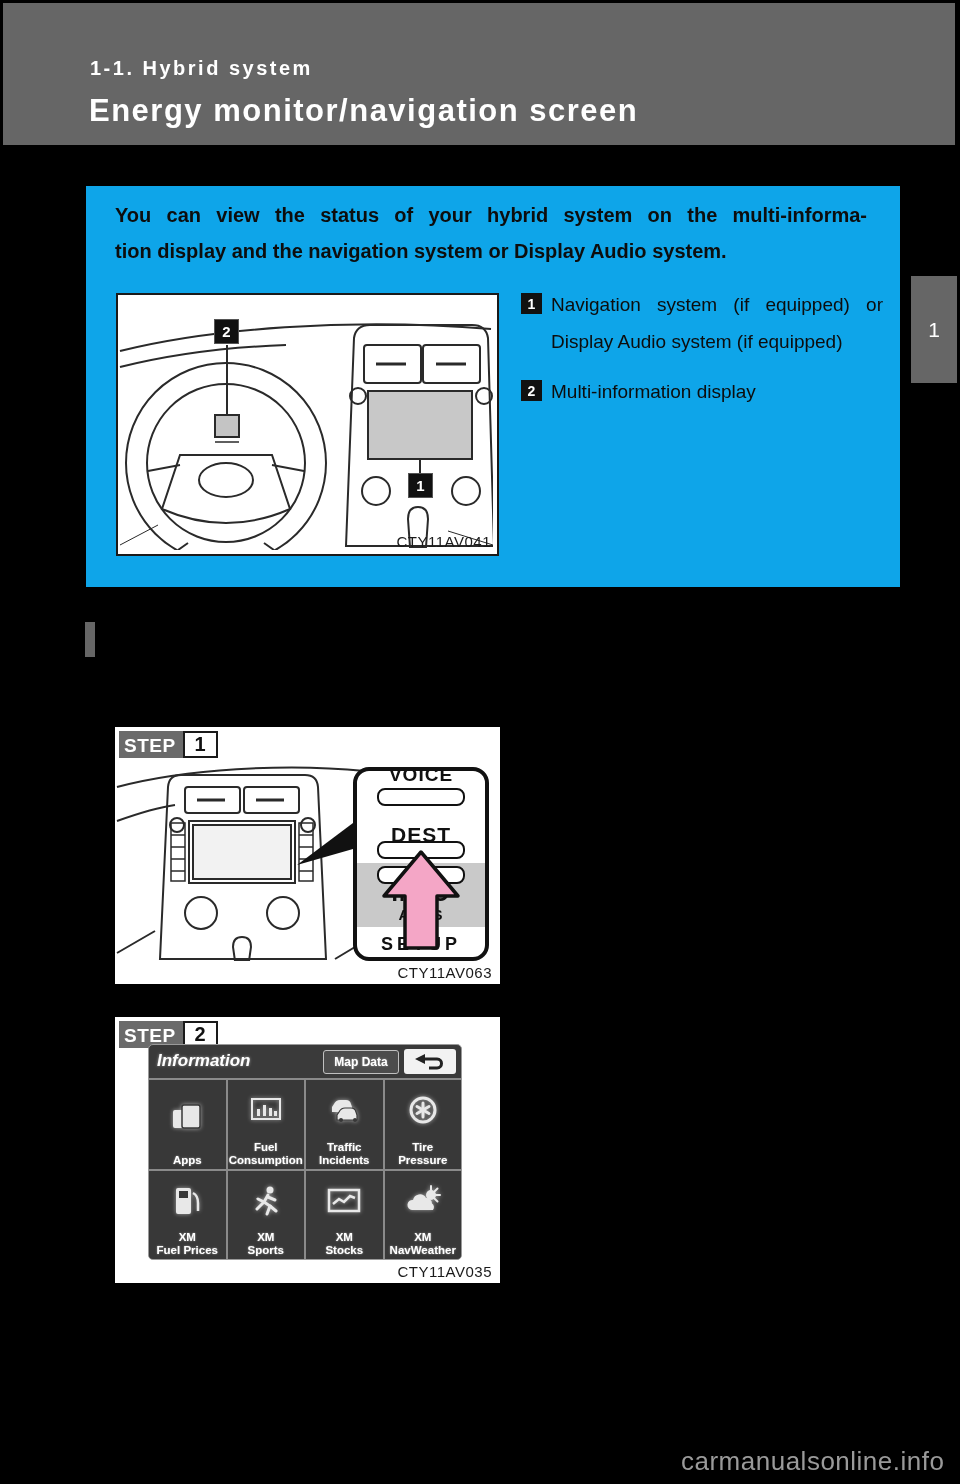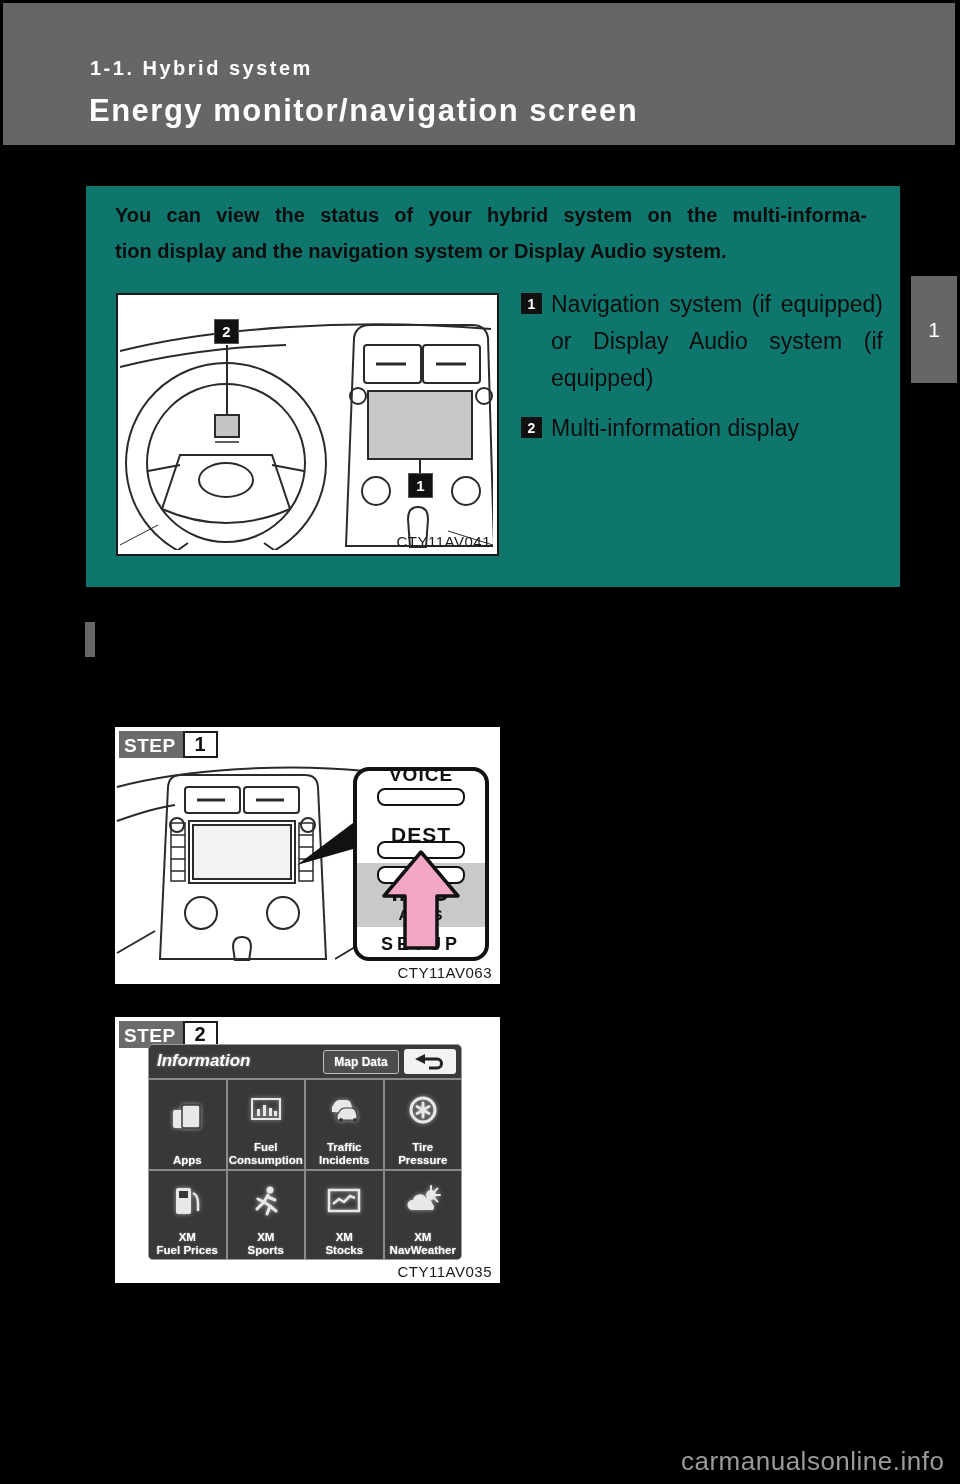--- a/index.html
+++ b/index.html
@@ -10,35 +10,35 @@
   
   .page-header{left:3px;top:3px;width:952px;height:142px;background:#666;}
   .breadcrumb{left:87px;top:54px;color:#fff;font-size:20px;font-weight:bold;letter-spacing:2.5px;}
   .page-title{left:86px;top:90px;color:#fff;font-size:31px;font-weight:bold;letter-spacing:1.5px;}
 
   
   .chapter-tab{left:911px;top:276px;width:46px;height:107px;background:#666;color:#fff;
                display:flex;align-items:center;justify-content:center;font-size:21px;}
 
   
-  .intro-box{left:86px;top:186px;width:814px;height:401px;background:#0f766e;}
+  .intro-box{left:86px;top:186px;width:814px;height:401px;background:#0ea5e9;}
   .intro-par{left:29px;top:11px;width:752px;color:#0d0d0d;font-size:20px;font-weight:bold;line-height:36px;}
   .jline{text-align:justify;text-align-last:justify;}
 
   .figure1{left:30px;top:107px;width:379px;height:259px;background:#fff;border:2px solid #1a1a1a;}
   .fig-caption{position:absolute;right:6px;bottom:4px;font-size:15px;color:#1a1a1a;letter-spacing:.5px;}
   .marker{position:absolute;width:23px;height:23px;background:#111;color:#fff;font-size:15px;font-weight:bold;
           display:flex;align-items:center;justify-content:center;border:1px solid #555;}
 
   
   .legend{left:435px;top:100px;width:362px;}
   .legend-item{display:flex;margin-bottom:13px;}
   .legend-num{flex:none;width:21px;height:21px;background:#111;color:#fff;font-size:14px;font-weight:bold;
               display:flex;align-items:center;justify-content:center;margin:7px 9px 0 0;}
-  .legend-text{font-size:23px;line-height:37px;color:#0d0d0d;text-align:justify;}
+  .legend-text{font-size:19px;line-height:37px;color:#0d0d0d;text-align:justify;}
 
   
   .section-marker{left:85px;top:622px;width:10px;height:35px;background:#666;}
 
   
   .step-box{width:385px;background:#fff;}
   .step1{left:115px;top:727px;height:257px;}
   .step2{left:115px;top:1017px;height:266px;}
   .step-label{position:absolute;left:4px;top:4px;display:flex;height:27px;}
   .step-word{background:#6b6b6b;color:#fff;font-size:19px;font-weight:bold;padding:2px 7px 0 5px;

